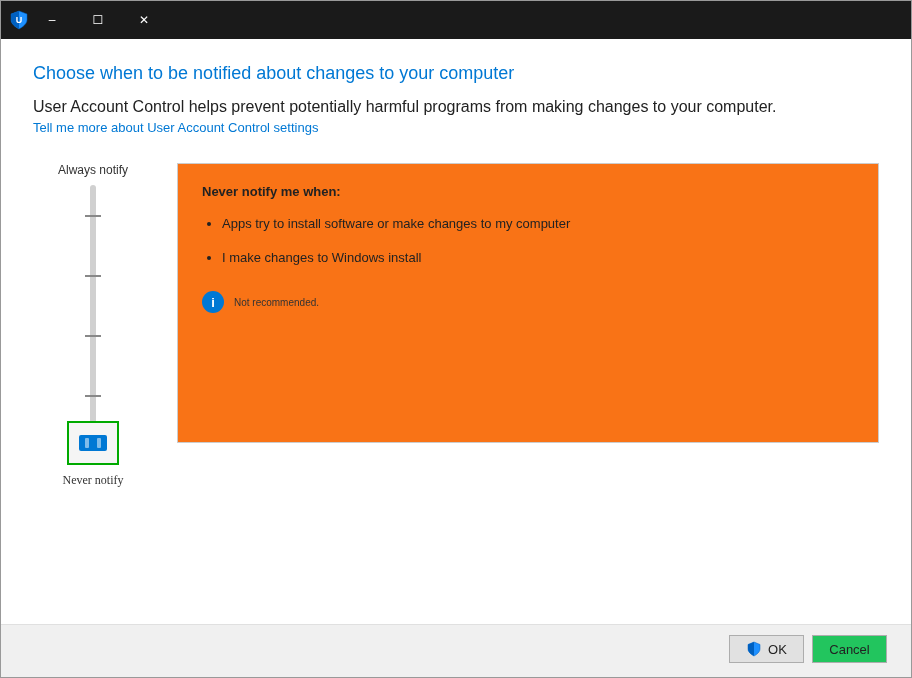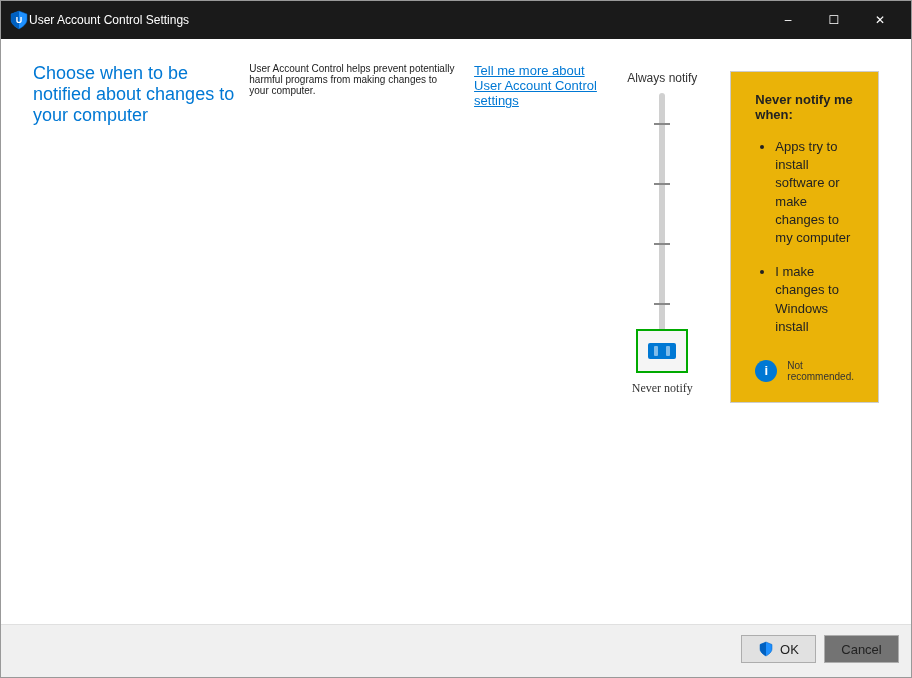--- a/index.html
+++ b/index.html
@@ -50,51 +50,49 @@
       display: flex;
       align-items: center;
       justify-content: center;
     }
 
     
     .content {
       flex: 1;
       padding: 24px 32px 4px 32px;
       display: flex;
-      flex-direction: row;
+      flex-direction: column;
     }
 
     .page-heading {
       color: #0078d4;
       font-size: 18px;
       font-weight: 400;
       margin-bottom: 14px;
     }
 
     .description-text {
-      font-size: 10px;
+      font-size: 16px;
       color: #222;
-      margin-bottom: 20px;
+      margin-bottom: 4px;
     }
 
     .learn-more-link {
       color: #0078d4;
-      text-decoration: underline;
       cursor: pointer;
       font-size: 13px;
       margin-bottom: 20px;
       display: inline-block;
-      margin-left: 16px;
     }
 
     
     .main-area {
       display: flex;
       flex: 1;
-      gap: 8px;
+      gap: 24px;
       align-items: flex-start;
       margin-top: 8px;
     }
 
     
     .slider-column {
       display: flex;
       flex-direction: column;
       align-items: center;
       width: 120px;
@@ -185,21 +183,21 @@
       margin-top: 8px;
       text-align: center;
       font-family: Liberation Serif, serif;
     }
 
     
     .info-panel {
       flex: 1;
       border: 1px solid #ccc;
       padding: 20px 24px;
-      background: #eab308;
+      background: #f97316;
       min-height: 280px;
     }
 
     .info-title {
       font-size: 13px;
       font-weight: 700;
       color: #222;
       margin-bottom: 16px;
     }
 
@@ -240,34 +238,34 @@
 
     .info-note-text {
       font-size: 10px;
       color: #333;
     }
 
     
     .footer {
       display: flex;
       justify-content: flex-end;
-      padding: 10px 12px 14px 24px;
+      padding: 10px 24px 14px 24px;
       gap: 8px;
       border-top: 1px solid #e0e0e0;
       background: #f0f0f0;
     }
 
     .footer-btn {
       min-width: 75px;
       height: 28px;
       padding: 0 14px;
       font-size: 13px;
       cursor: pointer;
       border: 1px solid #adadad;
-      background: #737373;
+      background: #22c55e;
       color: #222;
       display: flex;
       align-items: center;
       justify-content: center;
       gap: 6px;
     }
 
     .footer-btn.ok-btn {
       background: #e1e1e1;
       border: 1px solid #adadad;
@@ -289,21 +287,20 @@
 <body>
 
 <div class="window">
 
   <div class="title-bar">
     <svg class="uac-shield" viewBox="0 0 20 20" xmlns="http://www.w3.org/2000/svg">
       <path d="M10 1 L18 4 L18 10 C18 15 10 19 10 19 C10 19 2 15 2 10 L2 4 Z" fill="#1e90ff" stroke="#0060c0" stroke-width="0.5"></path>
       <path d="M10 1 L10 19 C10 19 2 15 2 10 L2 4 Z" fill="#0060c0"></path>
       <text x="10" y="13" text-anchor="middle" font-size="9" fill="white" font-weight="bold">U</text>
     </svg>
-    <span class="title-bar-title">User Account Control Settings</span>
     <div class="title-bar-controls">
       <button class="title-btn">–</button>
       <button class="title-btn">☐</button>
       <button class="title-btn close">✕</button>
     </div>
   </div>
 
   <div class="content">
     <h2 class="page-heading">Choose when to be notified about changes to your computer</h2>
     <p class="description-text">User Account Control helps prevent potentially harmful programs from making changes to your computer.</p>

